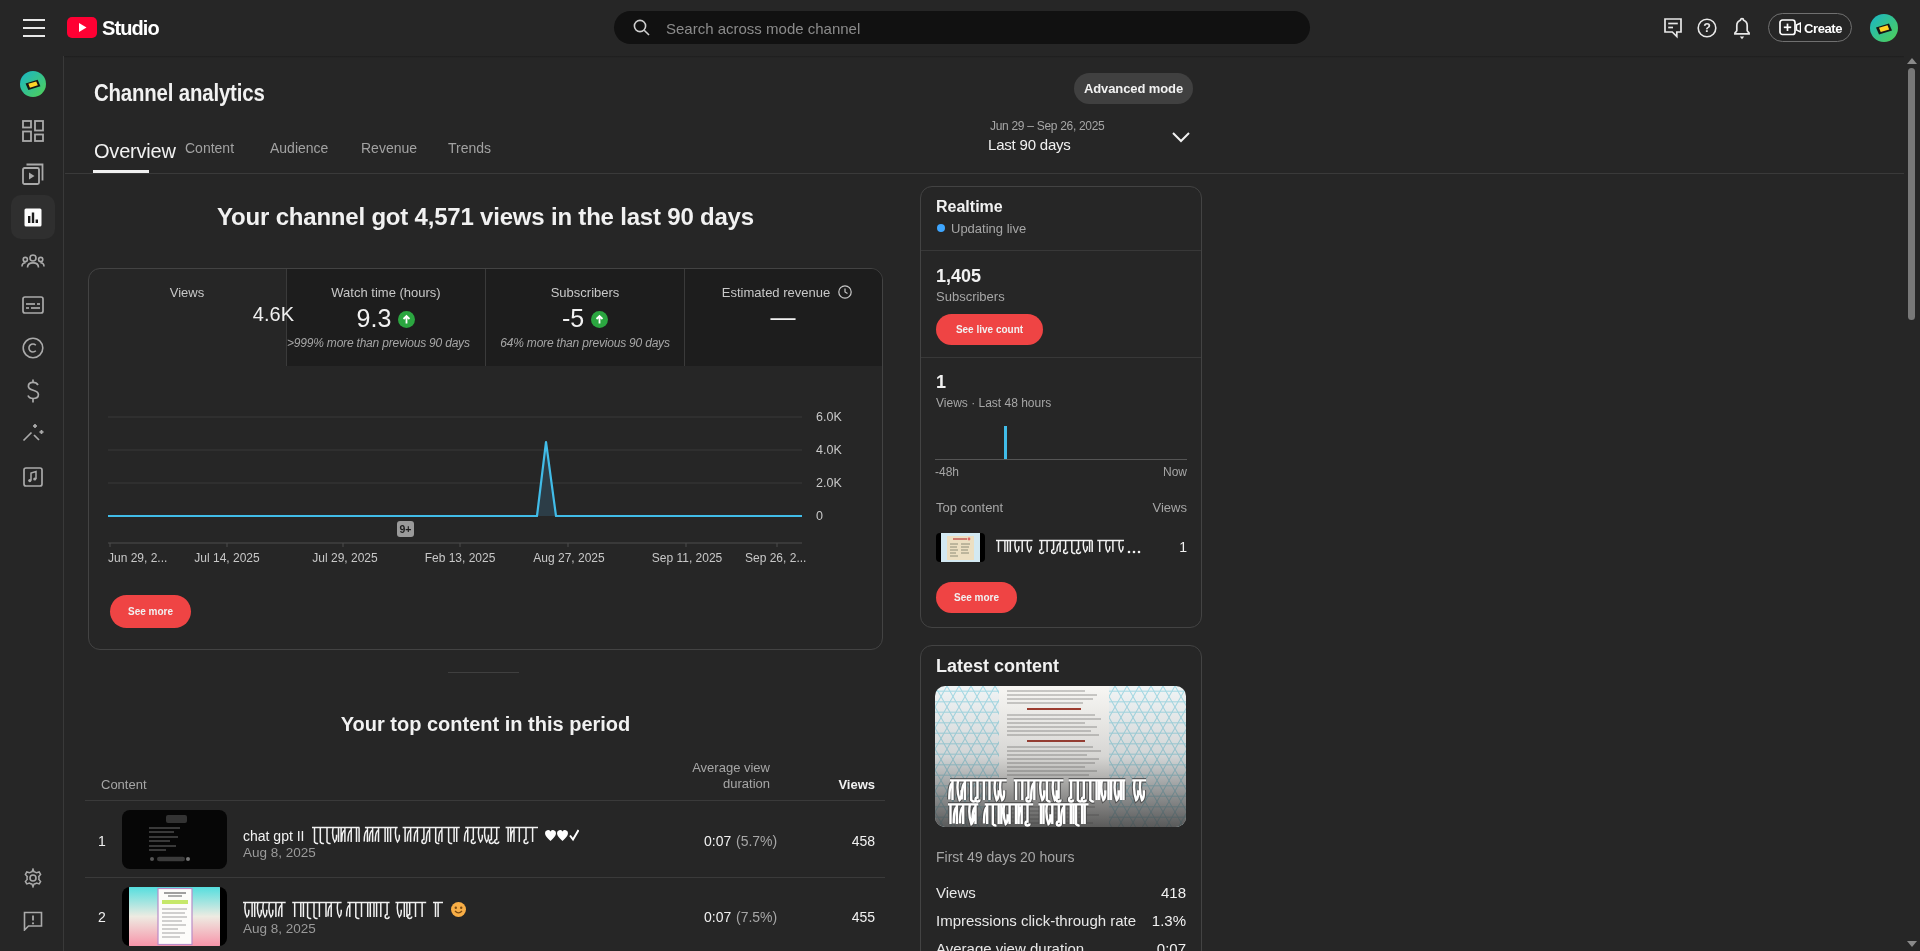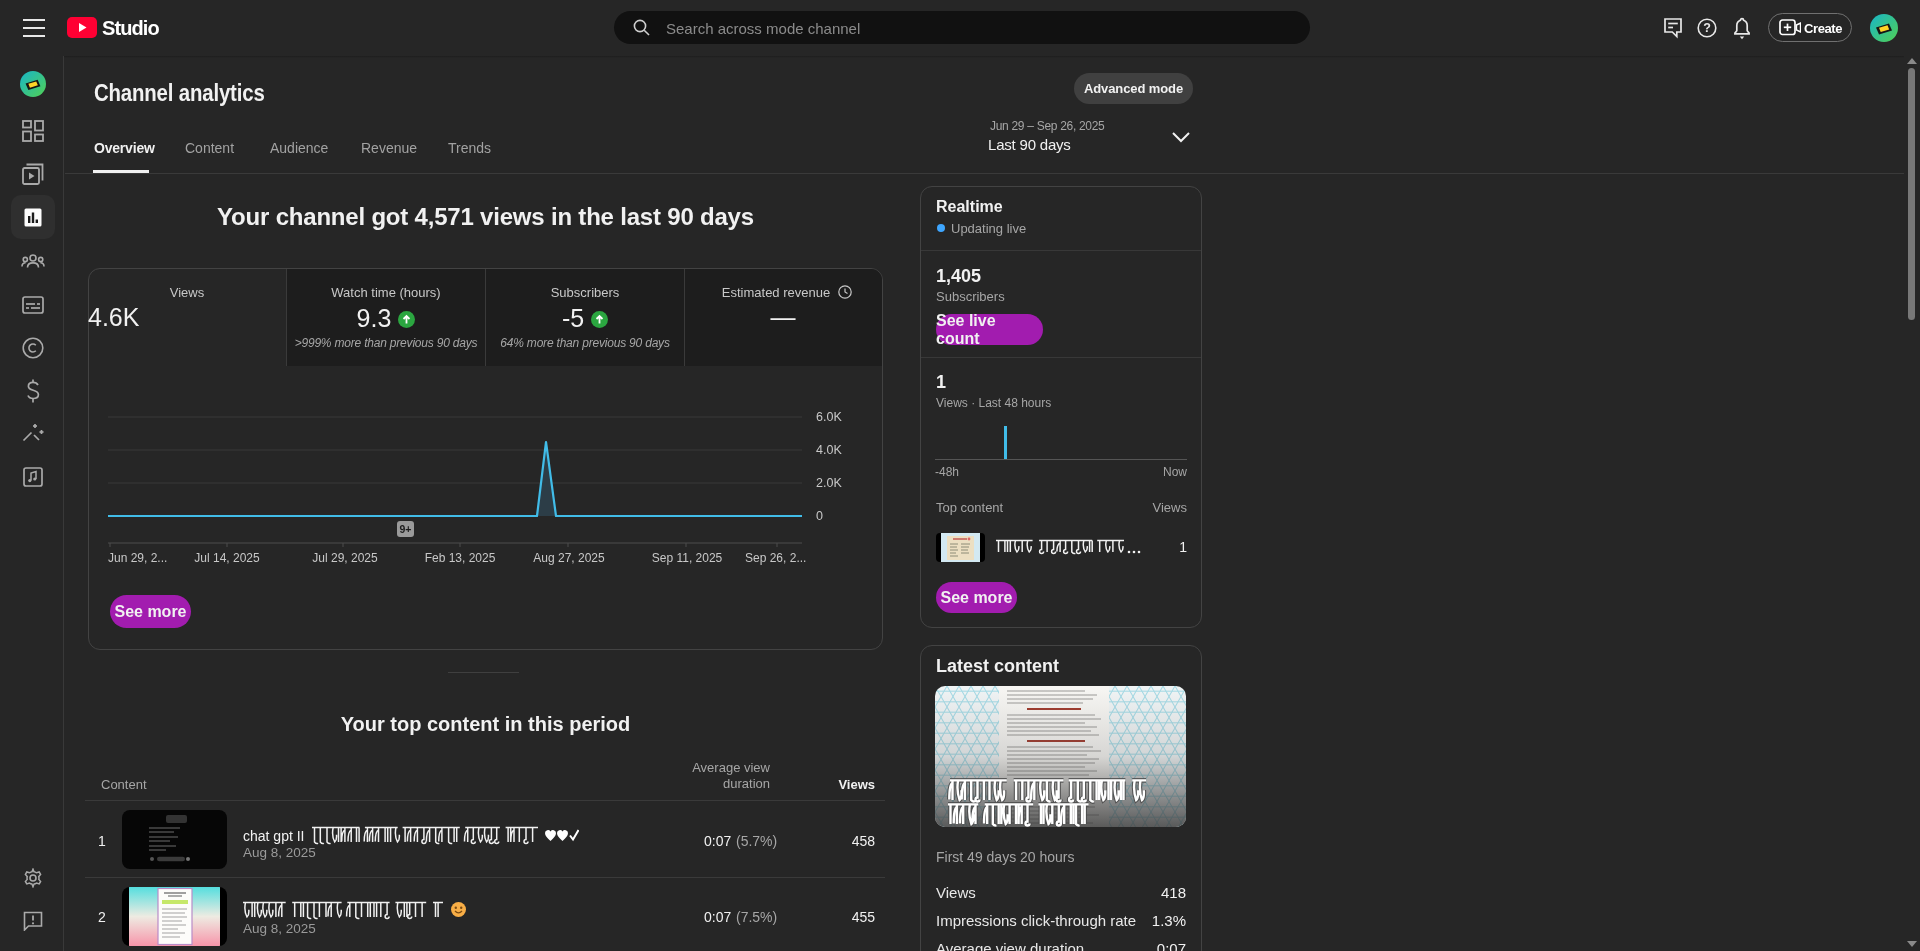--- a/index.html
+++ b/index.html
@@ -1,22 +1,22 @@
 <!DOCTYPE html>
 <html><head>
 <meta charset="utf-8">
 <style>
   * { margin:0; padding:0; box-sizing:border-box; }
   html,body { width:1920px; height:951px; background:#262626; overflow:hidden;
     font-family:"Liberation Sans", sans-serif; }
   .abs { position:absolute; }
   #stage { position:relative; width:1920px; height:921px; }
   .txt-w { color:#f1f1f1; }
-  .pill { background:#a21caf; border-radius:17px; color:#f1f1f1;
-    font-size:16px; font-weight:700; display:flex; align-items:center; justify-content:center; }
+  .pill { background:#ef4444; border-radius:17px; color:#f1f1f1;
+    font-size:10px; font-weight:700; display:flex; align-items:center; justify-content:center; }
 </style>
 </head>
 <body>
 <div id="stage">
 
   <div class="abs" id="topbar" style="left:0;top:0;width:1920px;height:56px;background:#262626;"></div>
   <div class="abs" style="left:0;top:56px;width:1920px;height:2px;background:linear-gradient(#1d1d1d,rgba(38,38,38,0));"></div>
 
   <svg class="abs" style="left:22px;top:17px" width="24" height="22" viewBox="0 0 24 22">
     <g stroke="#e8e8e8" stroke-width="2">
@@ -172,51 +172,51 @@
 
   <div class="abs txt-w" style="left:94px;top:79px;font-size:24px;font-weight:700;letter-spacing:-0.2px;transform:scaleX(0.85);transform-origin:0 0;">Channel analytics</div>
   <div class="abs pill" style="left:1074px;top:73px;width:119px;height:31px;background:#404040;font-size:13px;letter-spacing:-0.1px;">Advanced mode</div>
 
   <div class="abs" style="left:990px;top:119px;font-size:12px;letter-spacing:-0.3px;color:#a6a6a6;">Jun 29 – Sep 26, 2025</div>
   <div class="abs txt-w" style="left:988px;top:136px;font-size:15px;letter-spacing:-0.2px;">Last 90 days</div>
   <svg class="abs" style="left:1171px;top:131px" width="20" height="12" viewBox="0 0 20 12">
     <path d="M2 2 l8 8 l8 -8" fill="none" stroke="#f1f1f1" stroke-width="2"></path>
   </svg>
 
-  <div class="abs txt-w" style="left:94px;top:140px;font-size:14px;font-weight:700;letter-spacing:-0.2px;">Overview</div>
+  <div class="abs txt-w" style="left:94px;top:140px;font-size:20px;font-weight:400;letter-spacing:-0.2px;">Overview</div>
   <div class="abs" style="left:185px;top:140px;font-size:14px;font-weight:500;color:#a2a2a2;">Content</div>
   <div class="abs" style="left:270px;top:140px;font-size:14px;font-weight:500;color:#a2a2a2;">Audience</div>
   <div class="abs" style="left:361px;top:140px;font-size:14px;font-weight:500;color:#a2a2a2;">Revenue</div>
   <div class="abs" style="left:448px;top:140px;font-size:14px;font-weight:500;color:#a2a2a2;">Trends</div>
   <div class="abs" style="left:93px;top:170px;width:56px;height:3px;background:#f1f1f1;"></div>
   <div class="abs" style="left:65px;top:173px;width:1839px;height:1px;background:#3a3a3a;"></div>
 
   <div class="abs txt-w" style="left:88px;top:203px;width:795px;text-align:center;font-size:24px;font-weight:700;letter-spacing:-0.2px;">Your channel got 4,571 views in the last 90 days</div>
 
   <div class="abs" style="left:88px;top:268px;width:795px;height:382px;border:1px solid #434343;border-radius:12px;"></div>
 
   <div class="abs" style="left:287px;top:269px;width:198px;height:97px;background:#1d1d1d;"></div>
   <div class="abs" style="left:485px;top:269px;width:199px;height:97px;background:#1d1d1d;"></div>
   <div class="abs" style="left:684px;top:269px;width:198px;height:97px;background:#1d1d1d;border-radius:0 11px 0 0;"></div>
   <div class="abs" style="left:286px;top:269px;width:1px;height:97px;background:#3a3a3a;"></div>
   <div class="abs" style="left:485px;top:269px;width:1px;height:97px;background:#3a3a3a;"></div>
   <div class="abs" style="left:684px;top:269px;width:1px;height:97px;background:#3a3a3a;"></div>
 
   <div class="abs" style="left:88px;top:285px;width:198px;text-align:center;font-size:13px;color:#c8c8c8;">Views</div>
-  <div class="abs txt-w" style="left:88px;top:303px;width:198px;text-align:left;font-size:25px;">4.6K</div>
+  <div class="abs txt-w" style="left:96px;top:303px;width:198px;text-align:right;font-size:20px;">4.6K</div>
 
   <div class="abs" style="left:287px;top:285px;width:198px;text-align:center;font-size:13px;color:#c8c8c8;">Watch time (hours)</div>
   <div class="abs" style="left:287px;top:303px;width:198px;height:30px;display:flex;align-items:center;justify-content:center;gap:7px;">
     <span style="font-size:25px;color:#f1f1f1;">9.3</span>
     <svg width="17" height="17" viewBox="0 0 17 17" style="margin-top:3px;">
         <circle cx="8.5" cy="8.5" r="8.5" fill="#2ba640"></circle>
         <path d="M8.5 12.5 V5.5 M5.5 8 l3 -3 l3 3" fill="none" stroke="#fff" stroke-width="1.8"></path>
       </svg>
   </div>
-  <div class="abs" style="left:287px;top:336px;width:198px;text-align:center;font-size:12px;font-style:italic;color:#a6a6a6;letter-spacing:-0.2px;">&gt;999% more than previous 90 days</div>
+  <div class="abs" style="left:287px;top:336px;width:198px;font-size:12px;font-style:italic;color:#a6a6a6;letter-spacing:-0.2px;">&gt;999% more than previous 90 days</div>
 
   <div class="abs" style="left:486px;top:285px;width:198px;text-align:center;font-size:13px;color:#c8c8c8;">Subscribers</div>
   <div class="abs" style="left:486px;top:303px;width:198px;height:30px;display:flex;align-items:center;justify-content:center;gap:7px;">
     <span style="font-size:25px;color:#f1f1f1;">-5</span>
     <svg width="17" height="17" viewBox="0 0 17 17" style="margin-top:3px;">
         <circle cx="8.5" cy="8.5" r="8.5" fill="#2ba640"></circle>
         <path d="M8.5 12.5 V5.5 M5.5 8 l3 -3 l3 3" fill="none" stroke="#fff" stroke-width="1.8"></path>
       </svg>
   </div>
   <div class="abs" style="left:486px;top:336px;width:198px;text-align:center;font-size:12px;font-style:italic;color:#a6a6a6;letter-spacing:-0.2px;">64% more than previous 90 days</div>

